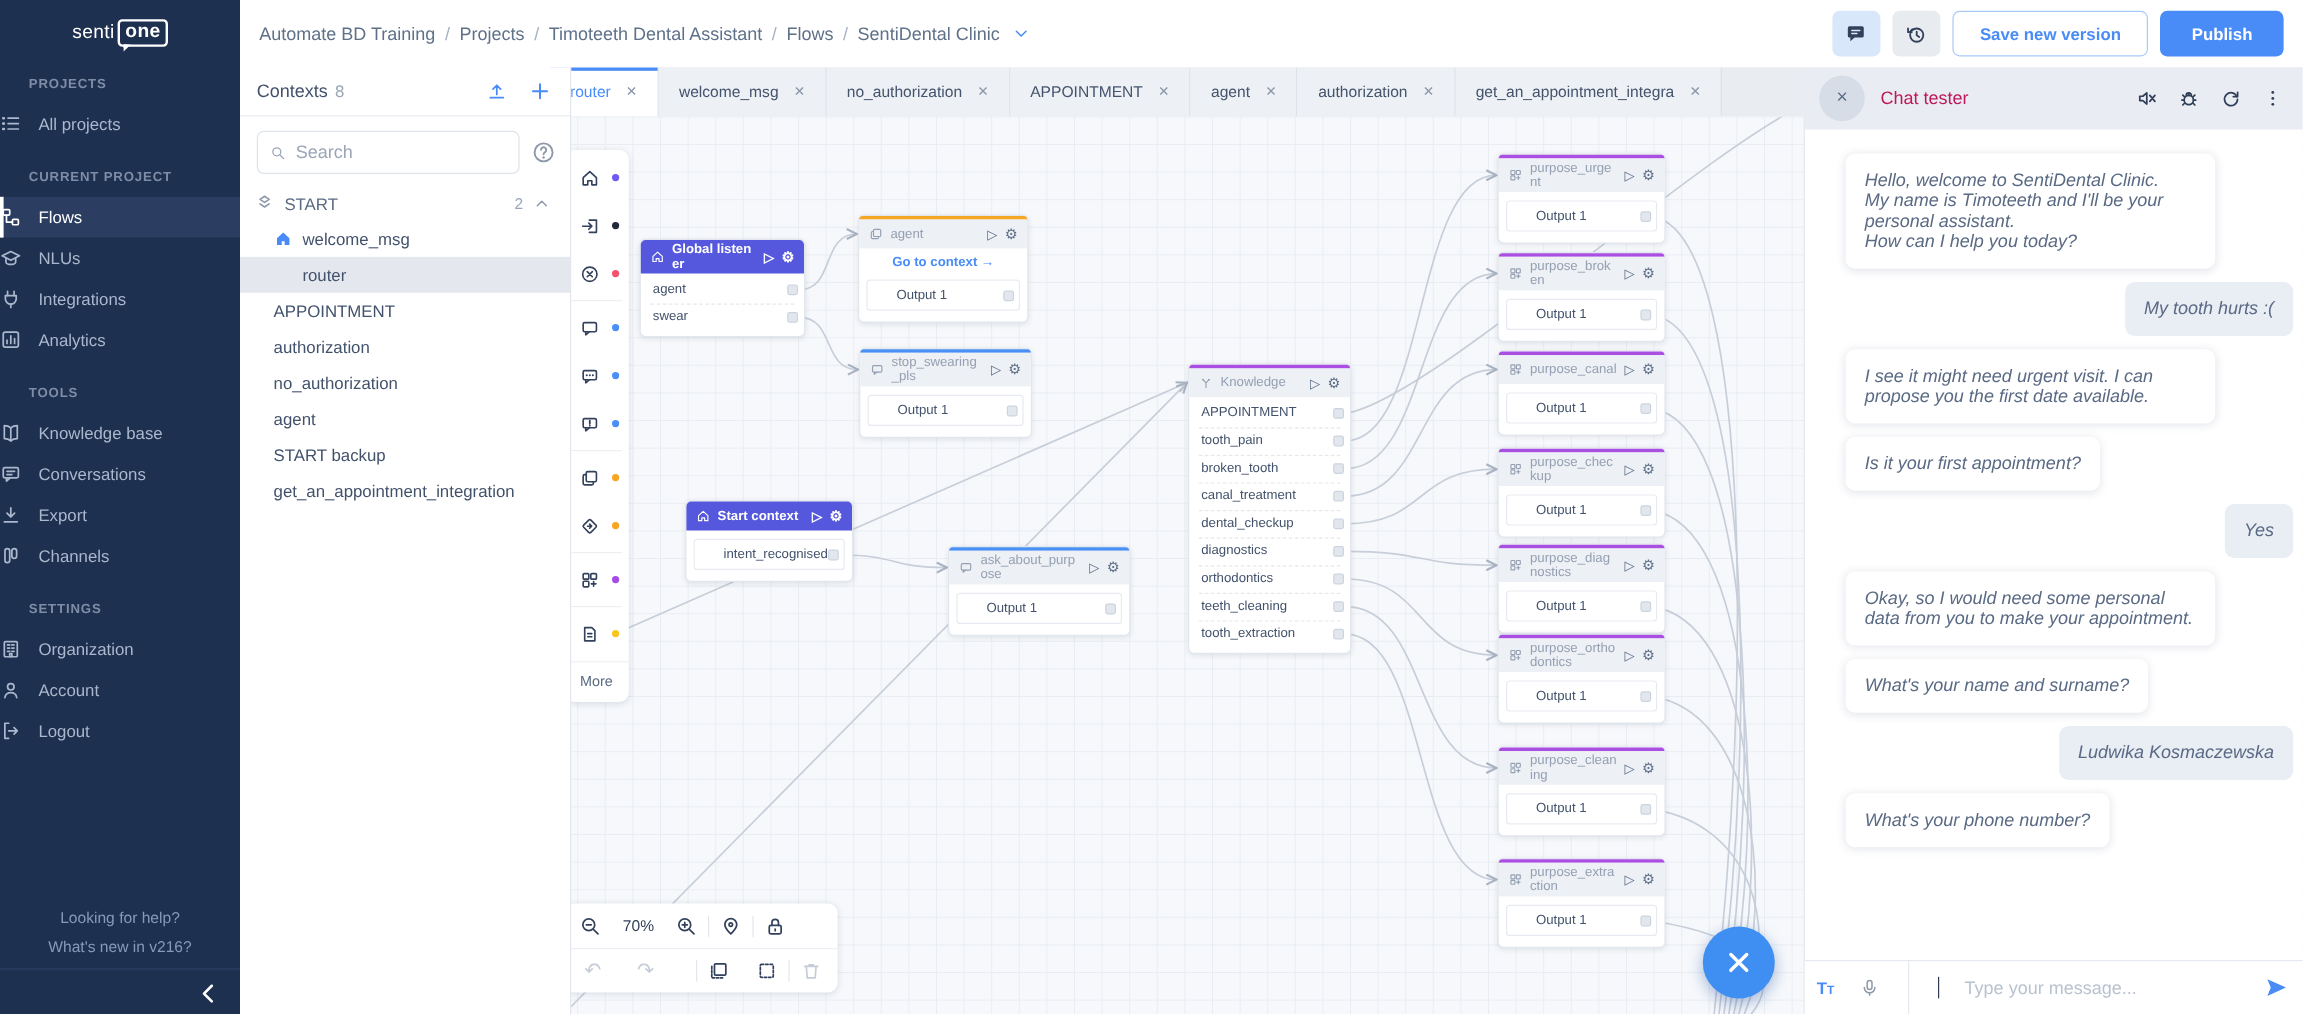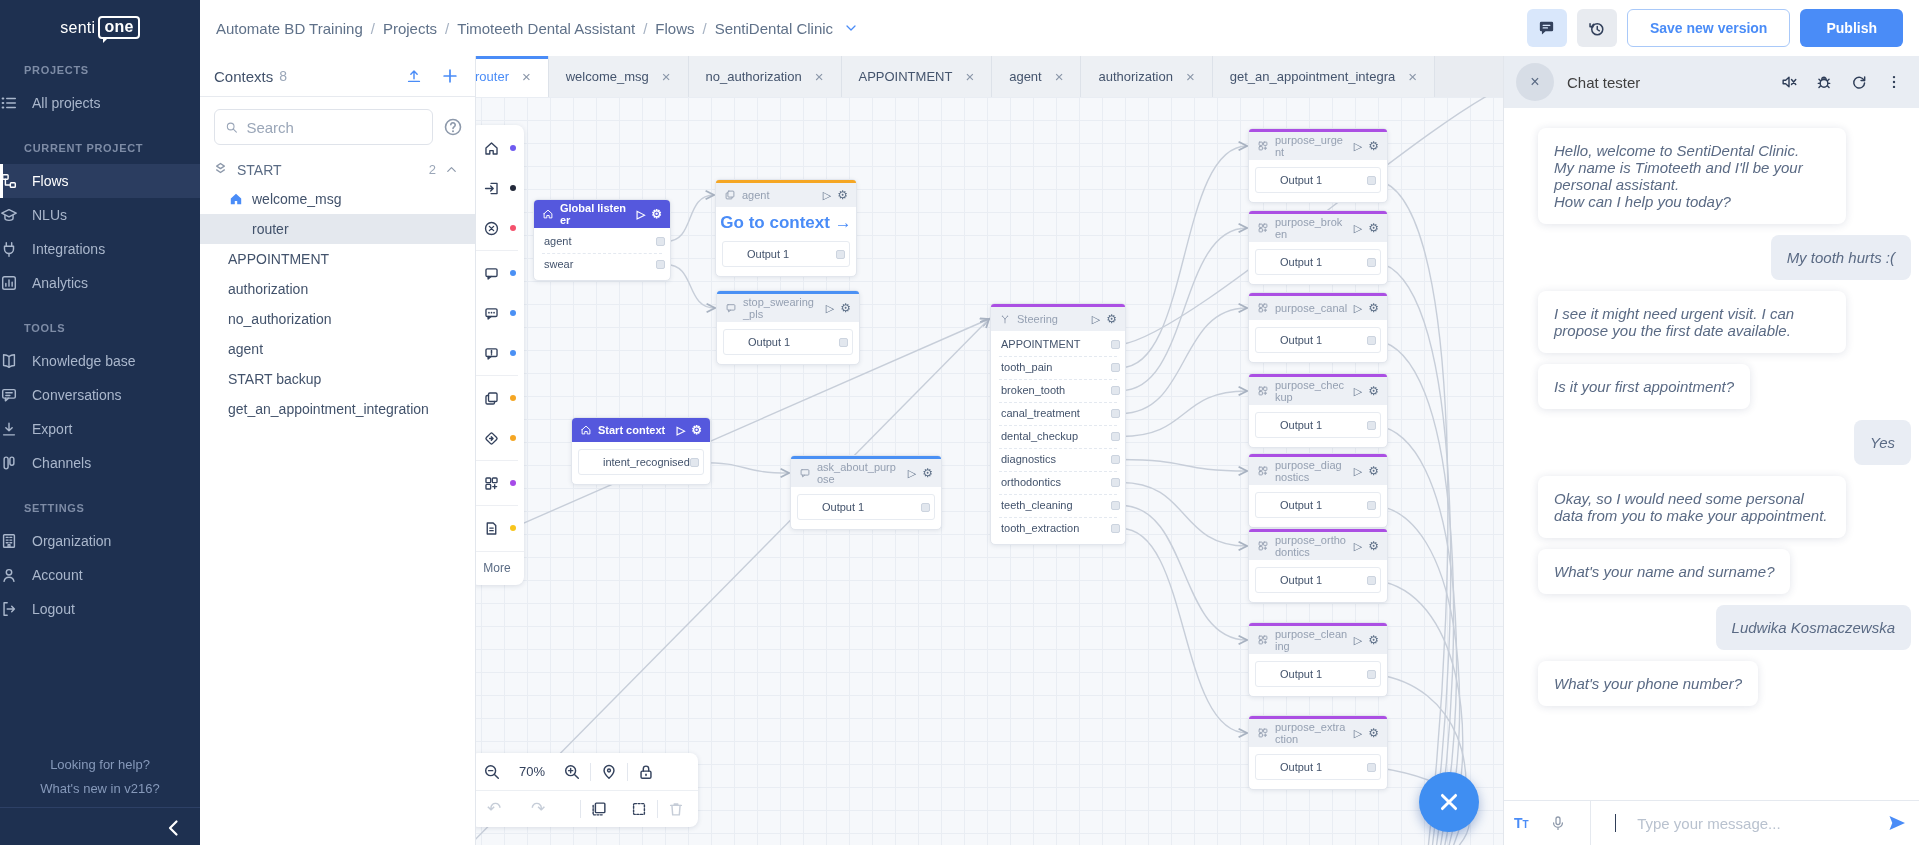--- a/index.html
+++ b/index.html
@@ -82,21 +82,21 @@
   .nplay { font-size:11px; color:#5f7189; cursor:pointer; }
   .ngear { font-size:12px; color:#5f7189; cursor:pointer; }
   .node.solid .nhead { border-radius:4px 4px 0 0; color:#fff; font-weight:700; }
   .node.solid .nplay, .node.solid .ngear { color:#fff; }
   .nbody { padding:2px 0 4px; }
   .nrow { position:relative; height:23px; line-height:23px; padding:0 20px 0 10px; color:#42526b; font-size:11px; }
   .nrow + .nrow:before { content:""; position:absolute; top:0; left:8px; right:8px; border-top:1px dashed #e4e9f0; }
   .conn { position:absolute; right:5px; top:7px; width:9px; height:9px; background:#e2e7ee; border:1px solid #ccd4df; border-radius:2px; cursor:crosshair; }
   .nrow.boxed { margin:5px 6px; border:1px solid #e7ebf1; border-radius:3px; height:26px; line-height:24px; padding:0 20px 0 24px; }
   .nrow.boxed .conn { top:8px; right:4px; }
-  .nlink { text-align:center; color:#4a8cf7; font-size:17px; font-weight:700; padding:6px 0 1px; cursor:pointer; }
+  .nlink { text-align:center; color:#4a8cf7; font-size:11px; font-weight:700; padding:6px 0 1px; cursor:pointer; }
 
   .palette { position:absolute; left:12px; top:28px; width:54px; background:#fff; border-radius:8px; box-shadow:0 1px 5px rgba(40,60,90,.14); padding:3px 0; }
   .pal-item { position:relative; height:40px; display:flex; align-items:center; padding-left:13px; cursor:pointer; }
   .picon { width:17px; height:17px; color:#33415c; }
   .pal-item .dot { position:absolute; right:8px; top:50%; margin-top:-3px; width:6px; height:6px; border-radius:50%; }
   .pal-div { border-top:1px solid #edeff3; margin:2px 6px; }
   .pal-more { text-align:center; font-size:12px; color:#5a6b84; padding:9px 0 7px; border-top:1px solid #edeff3; margin-top:3px; cursor:pointer; }
 
   .canvas-toolbar { position:absolute; left:12px; top:656px; width:228px; background:#fff; border-radius:8px; box-shadow:0 1px 5px rgba(40,60,90,.14); }
   .ct-row { display:flex; align-items:center; height:37px; padding:0 13px; }
@@ -108,21 +108,21 @@
   .ct-undo { font-size:17px; line-height:18px; width:22px; text-align:center; }
   .ct-sp { flex:1; }
 
   .fab { position:absolute; left:1419px; top:772px; width:60px; height:60px; border-radius:50%; background:#3f8ef2; display:flex; align-items:center; justify-content:center; box-shadow:0 4px 12px rgba(35,80,160,.4); z-index:7; cursor:pointer; }
   .fabx { width:24px; height:24px; color:#fff; }
 
   
   .chat { position:absolute; left:1503px; top:56px; right:0; bottom:0; background:#fff; border-left:1px solid #e2e6ec; z-index:6; display:flex; flex-direction:column; }
   .chat-header { height:52px; background:#e9edf3; display:flex; align-items:center; padding:0 16px 0 12px; gap:13px; flex:none; }
   .chat-close { width:38px; height:38px; border-radius:50%; background:#d7dde6; color:#5a6a84; display:flex; align-items:center; justify-content:center; font-size:16px; cursor:pointer; flex:none; }
-  .chat-title { font-size:15px; color:#404040; }
+  .chat-title { font-size:15px; color:#be185d; }
   .chat-hicons { margin-left:auto; display:flex; gap:17px; align-items:center; }
   .chat-hicon { width:18px; height:18px; color:#2f3e58; cursor:pointer; }
   .chat-msgs { flex:1; overflow:hidden; padding:20px 8px 8px 34px; display:flex; flex-direction:column; gap:11px; align-items:flex-start;font-style:italic; }
   .msg { border-radius:8px; padding:14px 16px; font-size:15px; line-height:17px; color:#5a6a84; max-width:308px; white-space:pre-line; }
   .msg.bot { background:#fff; box-shadow:0 1px 8px rgba(30,50,90,.13); }
   .msg.user { background:#e9edf4; align-self:flex-end; }
   .chat-input { flex:none; height:45px; border-top:1px solid #e5e9ef; display:flex; align-items:center; padding:0 12px 0 10px; gap:21px; background:#fff; }
   .tr-icon { color:#4a8cf7; font-weight:700; font-size:14px; cursor:pointer; flex:none; }
   .tr-icon .sm { font-size:10px; }
   .mic { width:16px; height:16px; color:#8f9aab; cursor:pointer; flex:none; }
@@ -548,21 +548,21 @@
       </div>
       <div class="node" style="left: 532px; top: 206px; width: 136px;">
         <div class="strip" style="background: rgb(171, 79, 227);"></div>
         <div class="nhead">
           <span class="nicon">
             <svg viewBox="0 0 20 20" fill="none" stroke="currentColor" stroke-width="1.6" stroke-linecap="round" stroke-linejoin="round">
               <path d="M10 16.5V10M10 10L5.8 5.5M10 10l4.2-4.5"></path>
               <path d="M5.8 5.5h.01M14.2 5.5h.01" stroke-width="2.4"></path>
             </svg>
           </span>
-          <span class="ntitle">Steering</span>
+          <span class="ntitle">Knowledge</span>
           <span class="nplay">▷</span>
           <span class="ngear">⚙</span>
         </div>
         <div class="nbody">
           <div class="nrow">APPOINTMENT<span class="conn"></span></div>
           <div class="nrow">tooth_pain<span class="conn"></span></div>
           <div class="nrow">broken_tooth<span class="conn"></span></div>
           <div class="nrow">canal_treatment<span class="conn"></span></div>
           <div class="nrow">dental_checkup<span class="conn"></span></div>
           <div class="nrow">diagnostics<span class="conn"></span></div>

